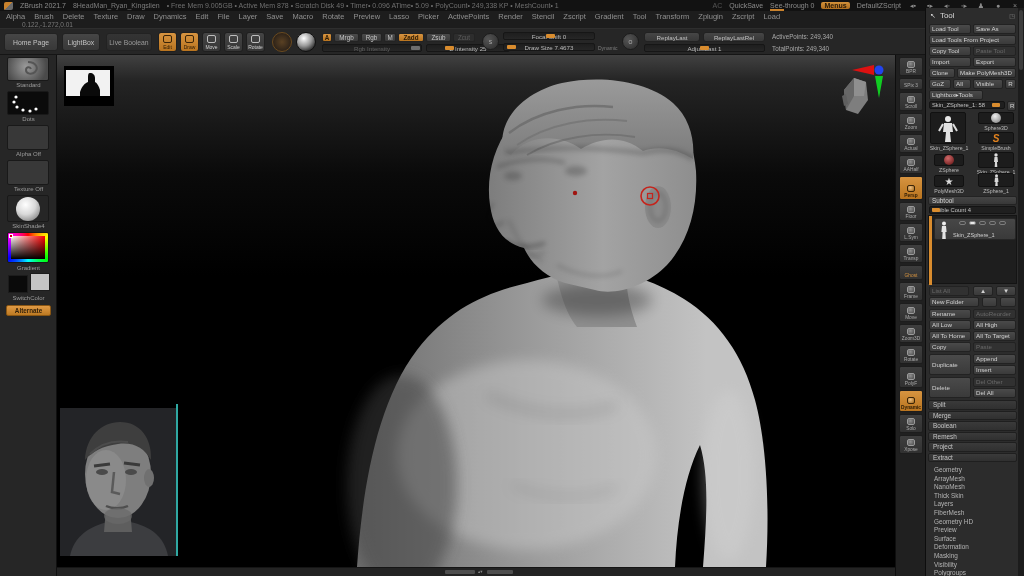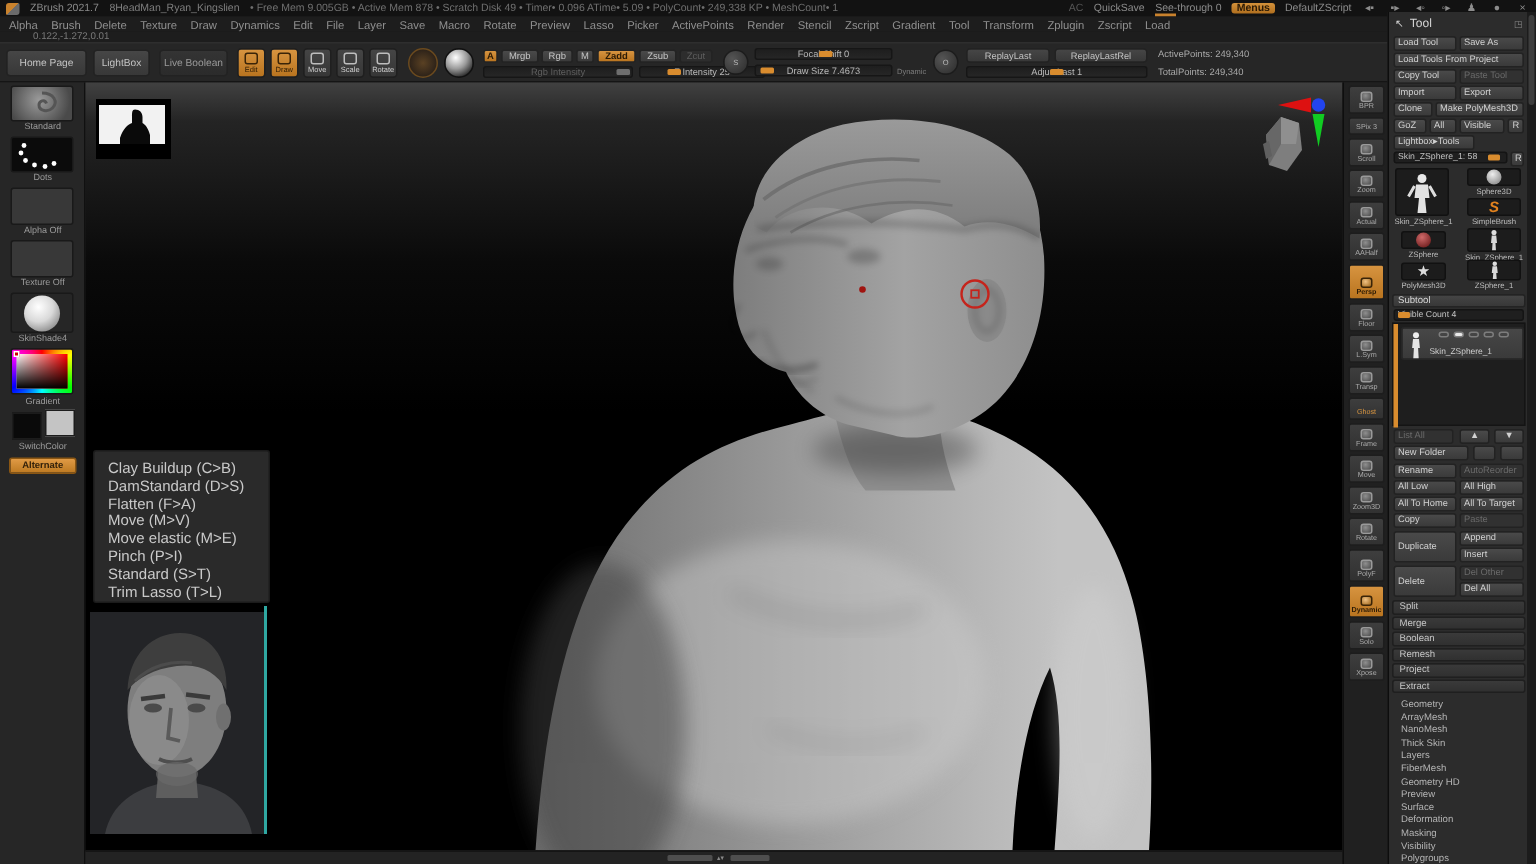--- a/index.html
+++ b/index.html
@@ -318,30 +318,20 @@
     </svg>
 
     <div class="docthumb">
       <div class="page">
         <svg width="44" height="26" viewBox="0 0 44 26">
             <path d="M24,3 C27,3 29,5 29,8 L29,12 C31,13 33,16 34,20 L34,26 L14,26 L14,22 C16,16 19,13 22,12 L22,8 C22,5 22,3 24,3 Z" fill="#0a0a0a"></path>
           </svg>
       </div>
     </div>
 
-    <div class="popup">
-      <div>Clay Buildup (C&gt;B)</div>
-      <div>DamStandard (D&gt;S)</div>
-      <div>Flatten (F&gt;A)</div>
-      <div>Move (M&gt;V)</div>
-      <div>Move elastic (M&gt;E)</div>
-      <div>Pinch (P&gt;I)</div>
-      <div>Standard (S&gt;T)</div>
-      <div>Trim Lasso (T&gt;L)</div>
-    </div>
 
     <div class="refimg">
       <svg width="116" height="148" viewBox="0 0 116 148">
         <rect width="116" height="148" fill="#232427"></rect>
         <path d="M10,148 C14,128 30,118 48,114 L70,114 C90,118 104,128 108,148 Z" fill="#3c3d40"></path>
         <path d="M46,100 L70,100 L72,124 L44,124 Z" fill="#5e5e5e"></path>
         <ellipse cx="58" cy="66" rx="33" ry="44" fill="#7e7e7e"></ellipse>
         <ellipse cx="46" cy="72" rx="20" ry="30" fill="#8d8d8d" opacity="0.8"></ellipse>
         <path d="M25,52 C26,28 42,14 60,14 C80,14 92,30 91,52 C84,40 74,34 58,36 C42,38 32,44 25,52 Z" fill="#3e3e3e"></path>
         <path d="M30,46 C40,36 54,32 68,34" stroke="#4c4c4c" stroke-width="2" fill="none"></path>

